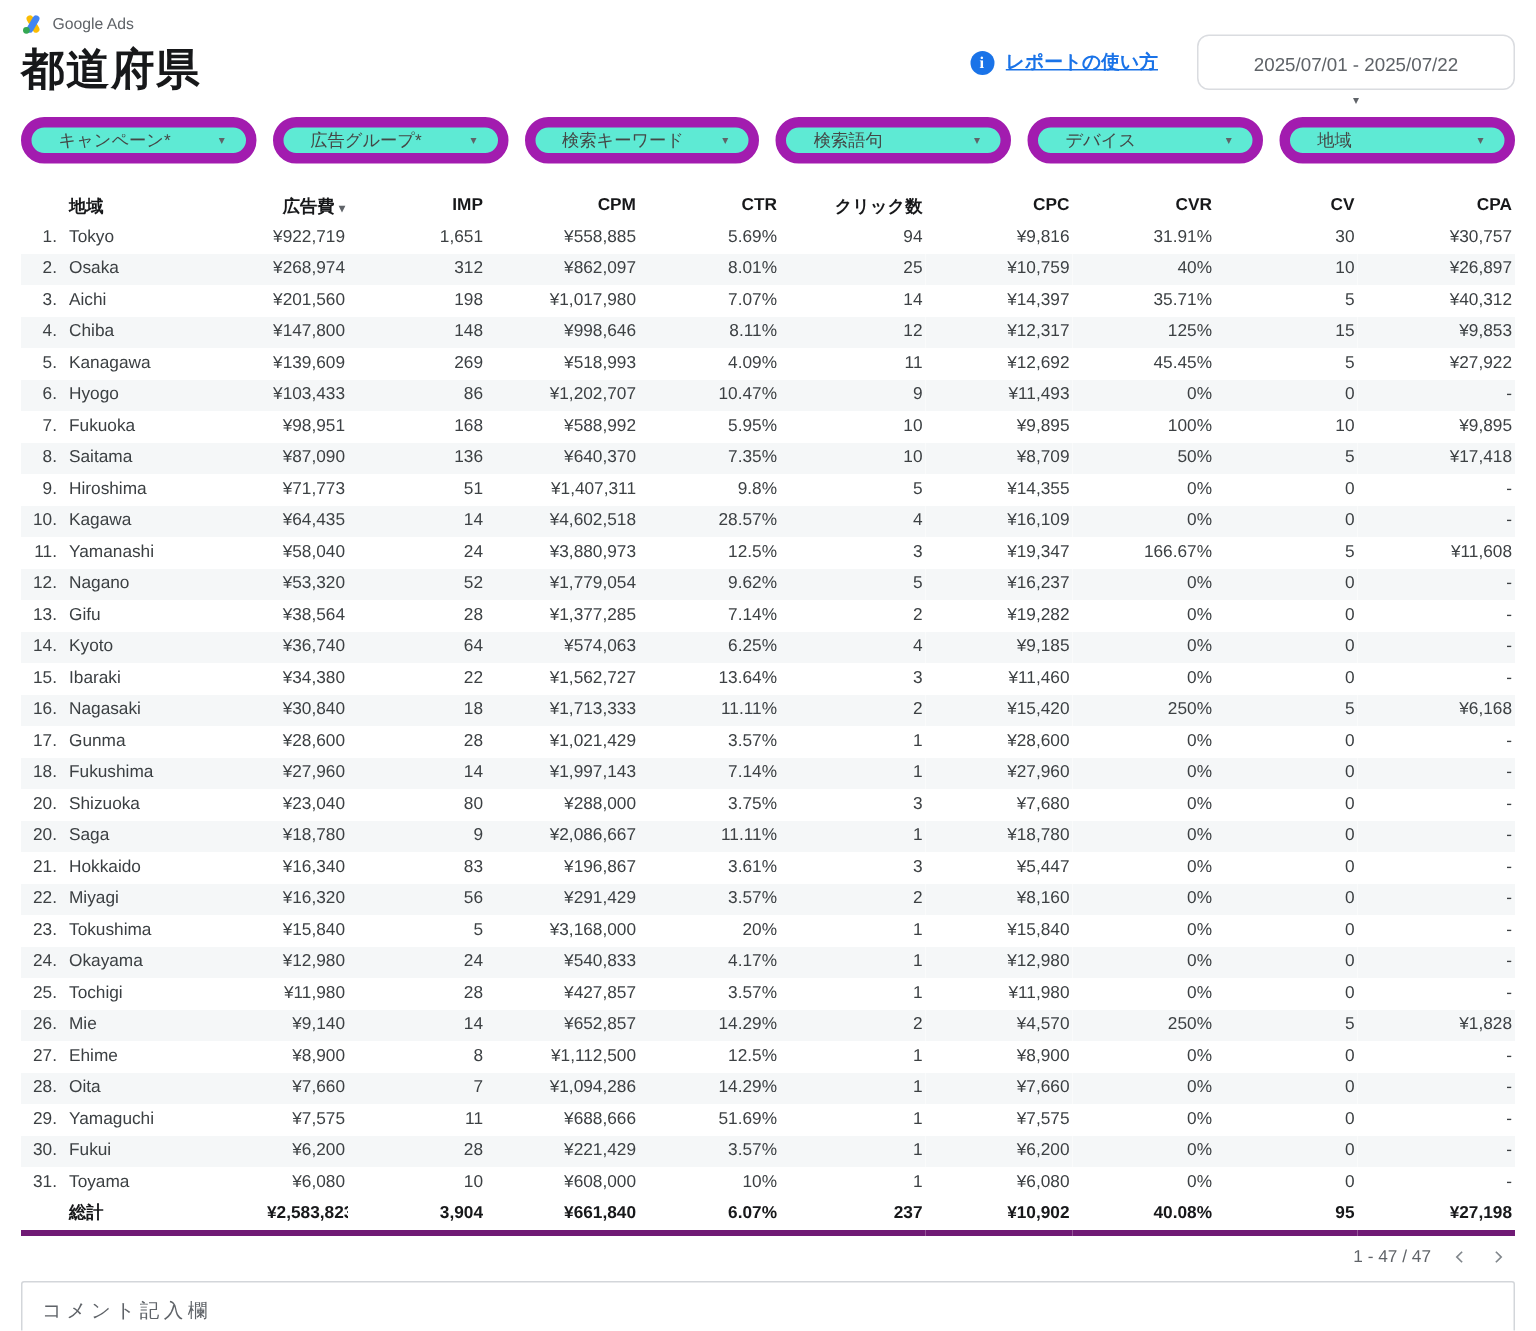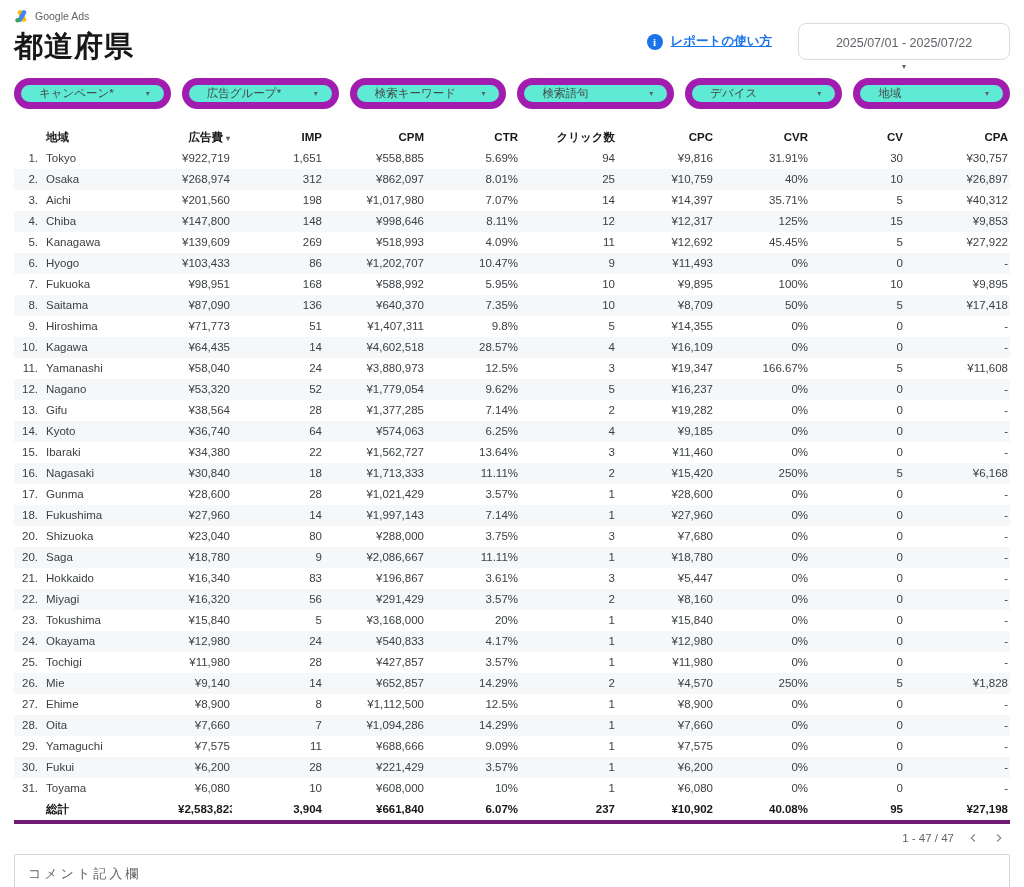--- a/index.html
+++ b/index.html
@@ -493,21 +493,21 @@
         <td>0%</td>
         <td>0</td>
         <td>-</td>
       </tr>
       <tr>
         <td class="num">29.</td>
         <td class="left">Yamaguchi</td>
         <td>¥7,575</td>
         <td>11</td>
         <td>¥688,666</td>
-        <td>9.09%</td>
+        <td>51.69%</td>
         <td>1</td>
         <td>¥7,575</td>
         <td>0%</td>
         <td>0</td>
         <td>-</td>
       </tr>
       <tr class="stripe">
         <td class="num">30.</td>
         <td class="left">Fukui</td>
         <td>¥6,200</td>

